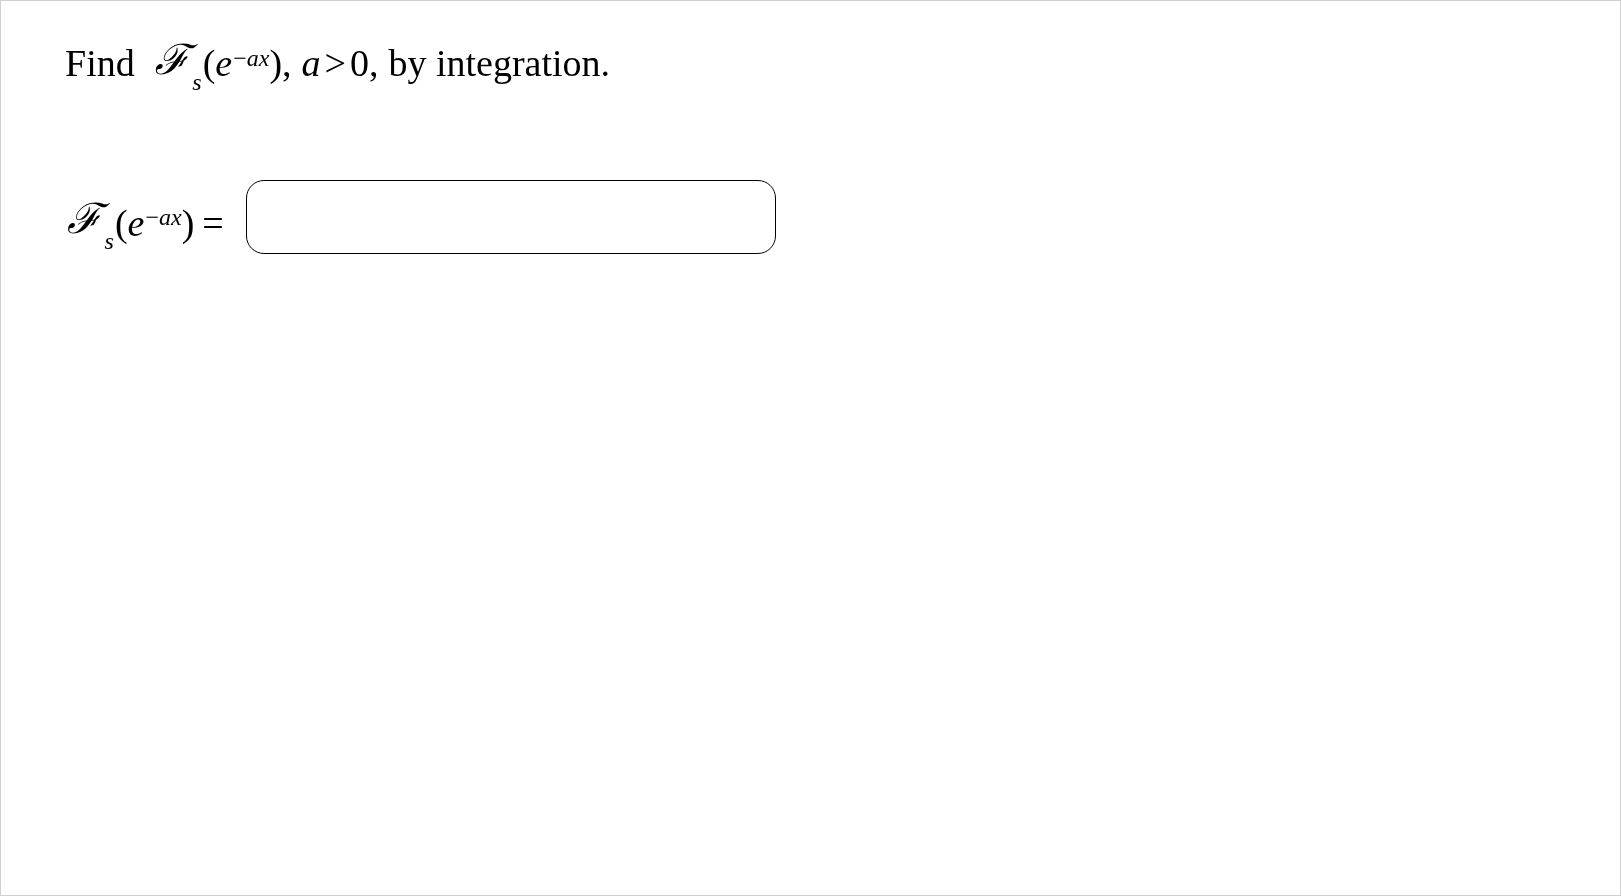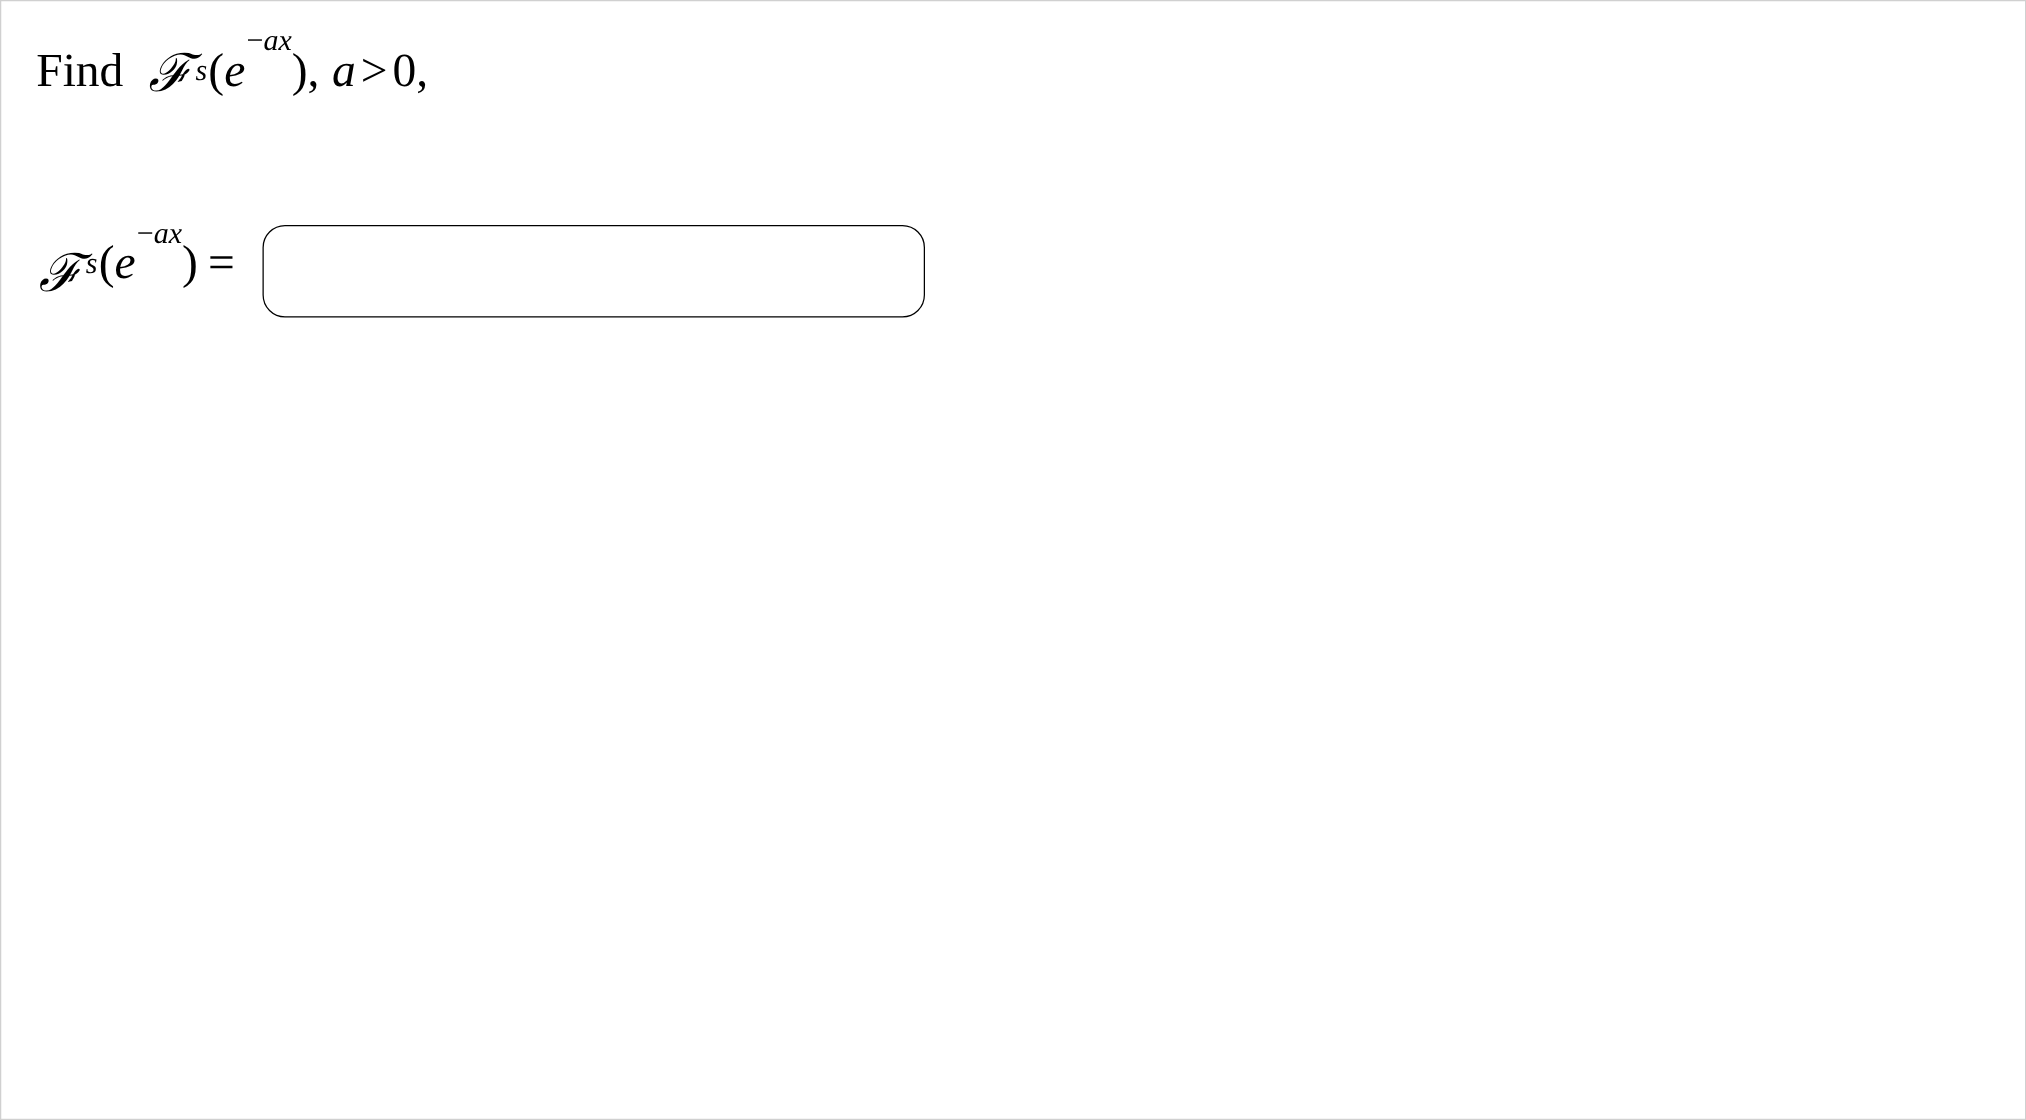--- a/index.html
+++ b/index.html
@@ -87,22 +87,23 @@
       width: 10px;
     }
     .gt {
       padding: 0 4px;
     }
     .eq {
       padding: 0 8px;
     }
     .expr-group {
       display: inline-flex;
-      align-items: flex-start;
+      align-items: flex-end;
       white-space: nowrap;
+      margin-left: 36px;
     }
   </style>
 </head>
 <body>
 
 <div class="container">
 
   <div class="problem-text">
     <span class="expr-group">
       <span class="rm">Find</span>
@@ -116,20 +117,21 @@
         <span class="sup">a</span>
         <span class="sup">x</span>
       <span class="rm">)</span>
       <span class="rm">,</span>
       <span class="space"></span>
       <span class="it">a</span>
       <span class="rm gt">&gt;</span>
       <span class="rm">0</span>
       <span class="rm">,</span>
       <span class="space"></span>
+      <span class="rm">by integration.</span>
     </span>
   </div>
 
   <div class="answer-row">
     <span class="expr-group">
       <span class="scriptF">ℱ</span>
       <span class="sub">s</span>
       <span class="rm">(</span>
       <span class="it">e</span>
       <span class="supnum">−</span>

